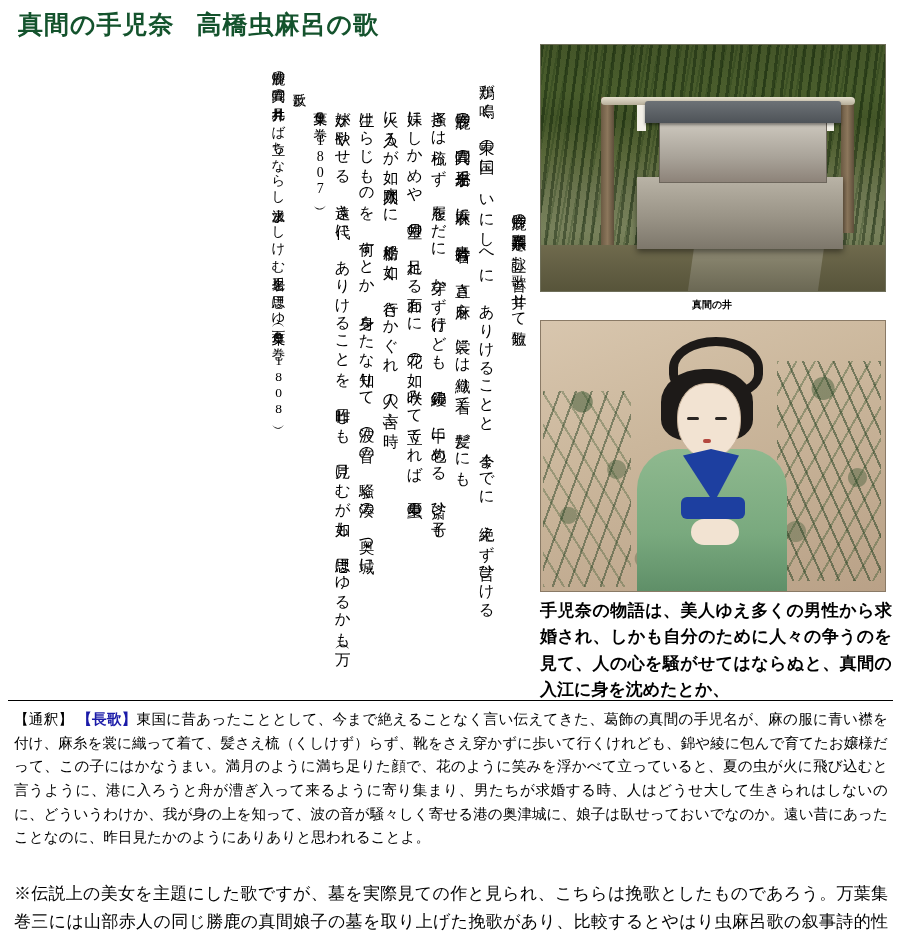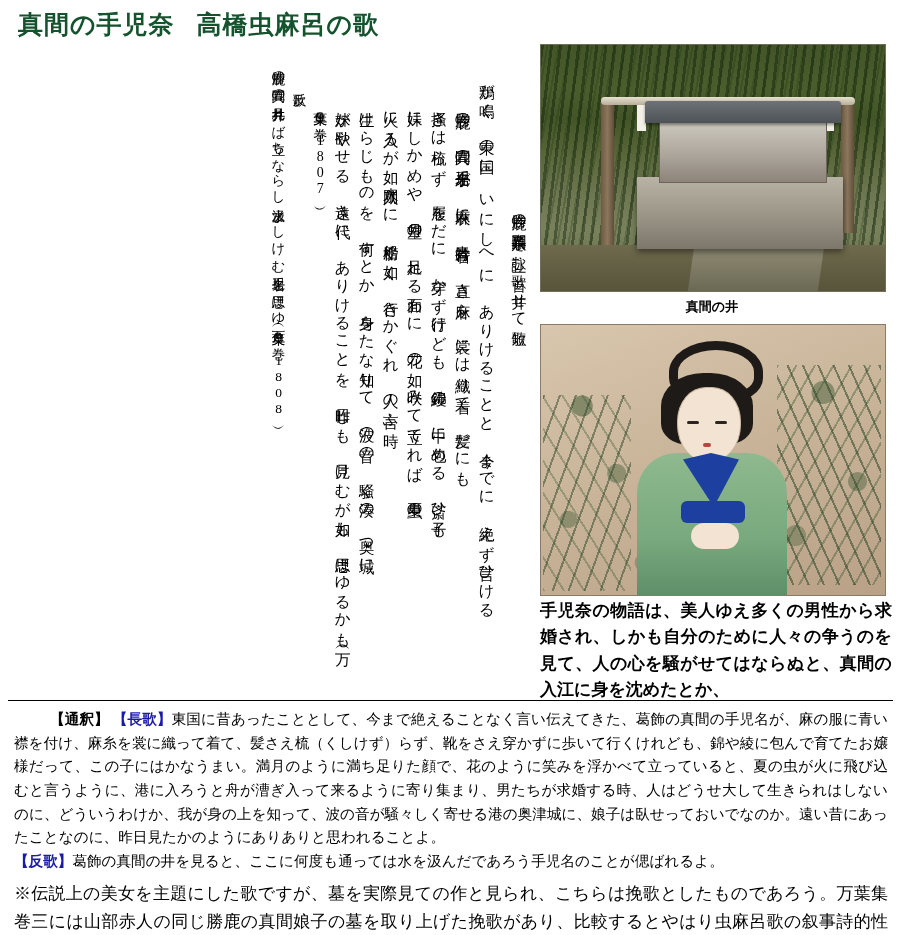--- a/index.html
+++ b/index.html
@@ -148,21 +148,21 @@
   }
   .photo-shrine .path {
     position: absolute; left: 150px; bottom: 0; width: 130px; height: 44px;
     background: linear-gradient(180deg, #8f8b74 0%, #6b6854 100%);
     transform: skewX(-8deg);
   }
 
   .caption {
     width: 344px;
     text-align: center;
-    font-size: 13px;
+    font-size: 10px;
     font-weight: bold;
     padding: 6px 0 8px 0;
     font-family: "Liberation Serif", serif;
   }
 
   .photo-lady {
     width: 344px;
     height: 270px;
     border: 1px solid #8a7a66;
     position: relative;
@@ -259,21 +259,21 @@
   .commentary {
     position: absolute;
     left: 14px;
     top: 708px;
     width: 874px;
     font-size: 14.6px;
     line-height: 1.62;
     text-align: justify;
   }
   .commentary p { margin: 0 0 0 0; }
-  .tag { font-weight: bold; margin-left: 36px; }
+  .tag { font-weight: normal; }
   .tag-blue { color: #1a1aa8; font-weight: bold; }
   .note {
     position: absolute;
     left: 14px;
     top: 880px;
     width: 874px;
     font-size: 17px;
     line-height: 1.62;
     text-align: justify;
   }
@@ -344,20 +344,17 @@
 
   <div class="lady-desc">手児奈の物語は、美人ゆえ多くの男性から求婚され、しかも自分のために人々の争うのを見て、人の心を騒がせてはならぬと、真間の入江に身を沈めたとか、</div>
 
   <div class="divider"></div>
 
   <div class="commentary">
     <p>
       <span class="tag">【通釈】</span>
       <span class="tag-blue">【長歌】</span><span>東国に昔あったこととして、今まで絶えることなく言い伝えてきた、葛飾の真間の手児名が、麻の服に青い襟を付け、麻糸を裳に織って着て、髪さえ梳（くしけず）らず、靴をさえ穿かずに歩いて行くけれども、錦や綾に包んで育てたお嬢様だって、この子にはかなうまい。満月のように満ち足りた顔で、花のように笑みを浮かべて立っていると、夏の虫が火に飛び込むと言うように、港に入ろうと舟が漕ぎ入って来るように寄り集まり、男たちが求婚する時、人はどうせ大して生きられはしないのに、どういうわけか、我が身の上を知って、波の音が騒々しく寄せる港の奥津城に、娘子は臥せっておいでなのか。遠い昔にあったことなのに、昨日見たかのようにありありと思われることよ。</span>
     </p>
-    <p>
-      <span class="tag-blue">【反歌】</span><span>葛飾の真間の井を見ると、ここに何度も通っては水を汲んだであろう手児名のことが偲ばれるよ。</span>
-    </p>
   </div>
 
   <div class="note">※伝説上の美女を主題にした歌ですが、墓を実際見ての作と見られ、こちらは挽歌としたものであろう。万葉集巻三には山部赤人の同じ勝鹿の真間娘子の墓を取り上げた挽歌があり、比較するとやはり虫麻呂歌の叙事詩的性格が際立ちます。</div>
 
 </div>
 
 </body></html>

